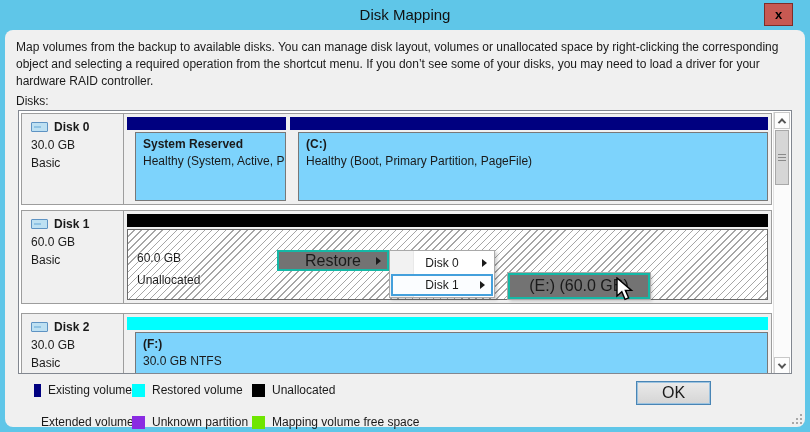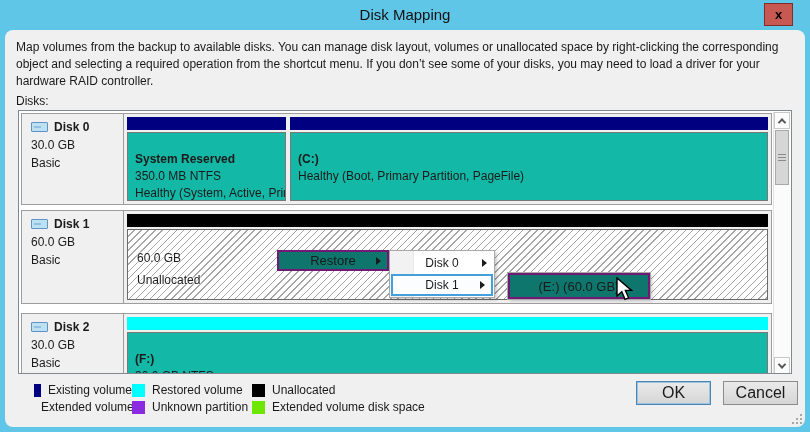--- a/index.html
+++ b/index.html
@@ -32,22 +32,22 @@
   .row-2 { top:202px; height:94px; }
   .disk-info { width:102px; min-width:102px; border-right:1px solid #9D9D9D; padding:6px 2px 0 9px; }
   .disk-name { font-weight:bold; display:flex; align-items:center; gap:6px; }
   .disk-icon { display:inline-block; width:17px; height:10px; background:#BDE0F2;
                border:1px solid #5E93C3; border-radius:1px; position:relative; }
   .disk-icon::after { content:""; position:absolute; left:2px; top:3px; width:7px; height:2px; background:#8FC3E4; }
   .disk-size, .disk-type { margin-top:4px; }
   .partition-area { flex:1; padding:3px; display:flex; gap:4px; min-width:0; }
   .part { display:flex; flex-direction:column; min-width:0; }
   .part-band { height:13px; margin-bottom:2px; }
-  .part-box { flex:1; border:1px solid #787878; background:#14b8a6; padding:18px 7px;
-              overflow:hidden; white-space:nowrap; line-height:17px; }
+  .part-box { flex:1; border:1px solid #787878; background:#7dd3fc; padding:3px 7px;
+              overflow:hidden; white-space:nowrap; line-height:17px;margin-left:8px; }
   .part-title { font-weight:bold; }
   .part-sys { width:159px; min-width:159px; }
   .part-flex { flex:1; }
   .hatch-box { flex:1; border:1px solid #6B6B6B; position:relative;
     background:repeating-linear-gradient(135deg,#FFFFFF 0px,#FFFFFF 4px,#A6A6A6 4px,#A6A6A6 5px); }
   .hatch-text { position:absolute; left:9px; top:17px; line-height:22px;
     text-shadow:0 0 2px #fff,0 0 2px #fff,0 0 3px #fff; }
   
   .scrollbar { position:absolute; top:1px; right:1px; width:17px; height:262px;
                background:#FBFBFB; border-left:1px solid #E2E2E2; }
@@ -57,39 +57,39 @@
   .chev { width:6px; height:6px; border-left:2px solid #555; border-top:2px solid #555; }
   .chev-up { transform:rotate(45deg) translate(1px,1px); }
   .chev-down { transform:rotate(225deg) translate(1px,1px); }
   .sb-thumb { position:absolute; left:1px; top:18px; width:14px; height:55px;
               background:#D6D6D6; border:1px solid #A8A8A8;
               display:flex; align-items:center; justify-content:center; }
   .sb-grip { width:8px; height:8px;
              background:repeating-linear-gradient(180deg,#8A8A8A 0 1px,transparent 1px 3px); }
   
   .menu-box { position:absolute; display:flex; align-items:center; justify-content:center;
-              background:#0f766e; border:2px solid #701a75; font-size:13px; }
+              background:#737373; border:2px solid #14b8a6; font-size:16px; }
   .menu-restore { left:272px; top:220px; width:112px; height:21px; }
   .menu-panel { position:absolute; left:384px; top:220px; width:106px; height:48px;
                 background:#FFF; border:1px solid #A9A9A9; box-shadow:2px 2px 3px rgba(0,0,0,0.2); }
   .menu-gutter { position:absolute; left:0; top:0; bottom:0; width:24px;
                  background:#F2F2F2; border-right:1px solid #E9E9E9; }
   .menu-item { position:absolute; left:1px; right:1px; height:22px;
                display:flex; align-items:center; justify-content:center; }
   .menu-item-0 { top:1px; }
   .menu-item-1 { top:23px; background:#FBFDFF; border:2px solid #44A0DC; }
   .menu-target { left:491px; top:243px; width:142px; height:26px;
                  box-shadow:0 0 0 1px #A9A9A9, 2px 2px 3px rgba(0,0,0,0.2);margin-left:12px; }
   .menu-arrow { position:absolute; right:6px; top:50%; transform:translateY(-50%);
                 width:0; height:0; border-left:5px solid #1A1A1A;
                 border-top:4px solid transparent; border-bottom:4px solid transparent; }
   .cursor { position:absolute; left:611px; top:247px; pointer-events:none; }
   
   .legend { position:absolute; left:29px; top:352px; display:grid;
-            grid-template-columns:98px 120px auto; grid-auto-rows:16px; row-gap:1px; }
+            grid-template-columns:98px 120px auto; grid-auto-rows:16px; row-gap:16px; }
   .legend-item { display:flex; align-items:center; gap:7px; white-space:nowrap; }
   .swatch { width:13px; height:13px; display:inline-block; }
   
   .btn { position:absolute; top:351px; width:75px; height:24px; text-align:center;
          background:linear-gradient(#EAEAEA,#D5D5D5); font-size:16px; line-height:22px; cursor:default; }
   .btn-ok { left:631px; border:1px solid #4985B5; box-shadow:inset 0 0 0 1px #9CC3E0; }
   .btn-cancel { left:718px; border:1px solid #8C8C8C; }
   .resize-grip { position:absolute; right:3px; bottom:3px; width:10px; height:10px; }
   .resize-grip i { position:absolute; width:2px; height:2px; background:#A8A8A8; }
 </style>
@@ -117,21 +117,20 @@
             <span>Disk 0</span>
           </div>
           <div class="disk-size">30.0 GB</div>
           <div class="disk-type">Basic</div>
         </div>
         <div class="partition-area">
           <div class="part part-sys">
             <div class="part-band" style="background: rgb(0, 0, 128);"></div>
             <div class="part-box">
               <div class="part-title">System Reserved</div>
-              <div>350.0 MB NTFS</div>
               <div>Healthy (System, Active, Primary Partition)</div>
             </div>
           </div>
           <div class="part part-flex">
             <div class="part-band" style="background: rgb(0, 0, 128);"></div>
             <div class="part-box">
               <div class="part-title">(C:)</div>
               <div>Healthy (Boot, Primary Partition, PageFile)</div>
             </div>
           </div>
@@ -232,26 +231,25 @@
       <div class="legend-item">
         <span class="swatch" style="background: rgb(0, 0, 255);"></span>
         <span>Extended volume</span>
       </div>
       <div class="legend-item">
         <span class="swatch" style="background: rgb(138, 43, 226);"></span>
         <span>Unknown partition</span>
       </div>
       <div class="legend-item">
         <span class="swatch" style="background: rgb(111, 230, 0);"></span>
-        <span>Extended volume disk space</span>
+        <span>Mapping volume free space</span>
       </div>
     </div>
 
     <div class="btn btn-ok">OK</div>
-    <div class="btn btn-cancel">Cancel</div>
 
     <div class="resize-grip">
       <i style="right:0;bottom:0;"></i>
         <i style="right:0;bottom:4px;"></i>
         <i style="right:4px;bottom:0;"></i>
       <i style="right:0;bottom:8px;"></i>
         <i style="right:4px;bottom:4px;"></i>
         <i style="right:8px;bottom:0;"></i>
     </div>
 

